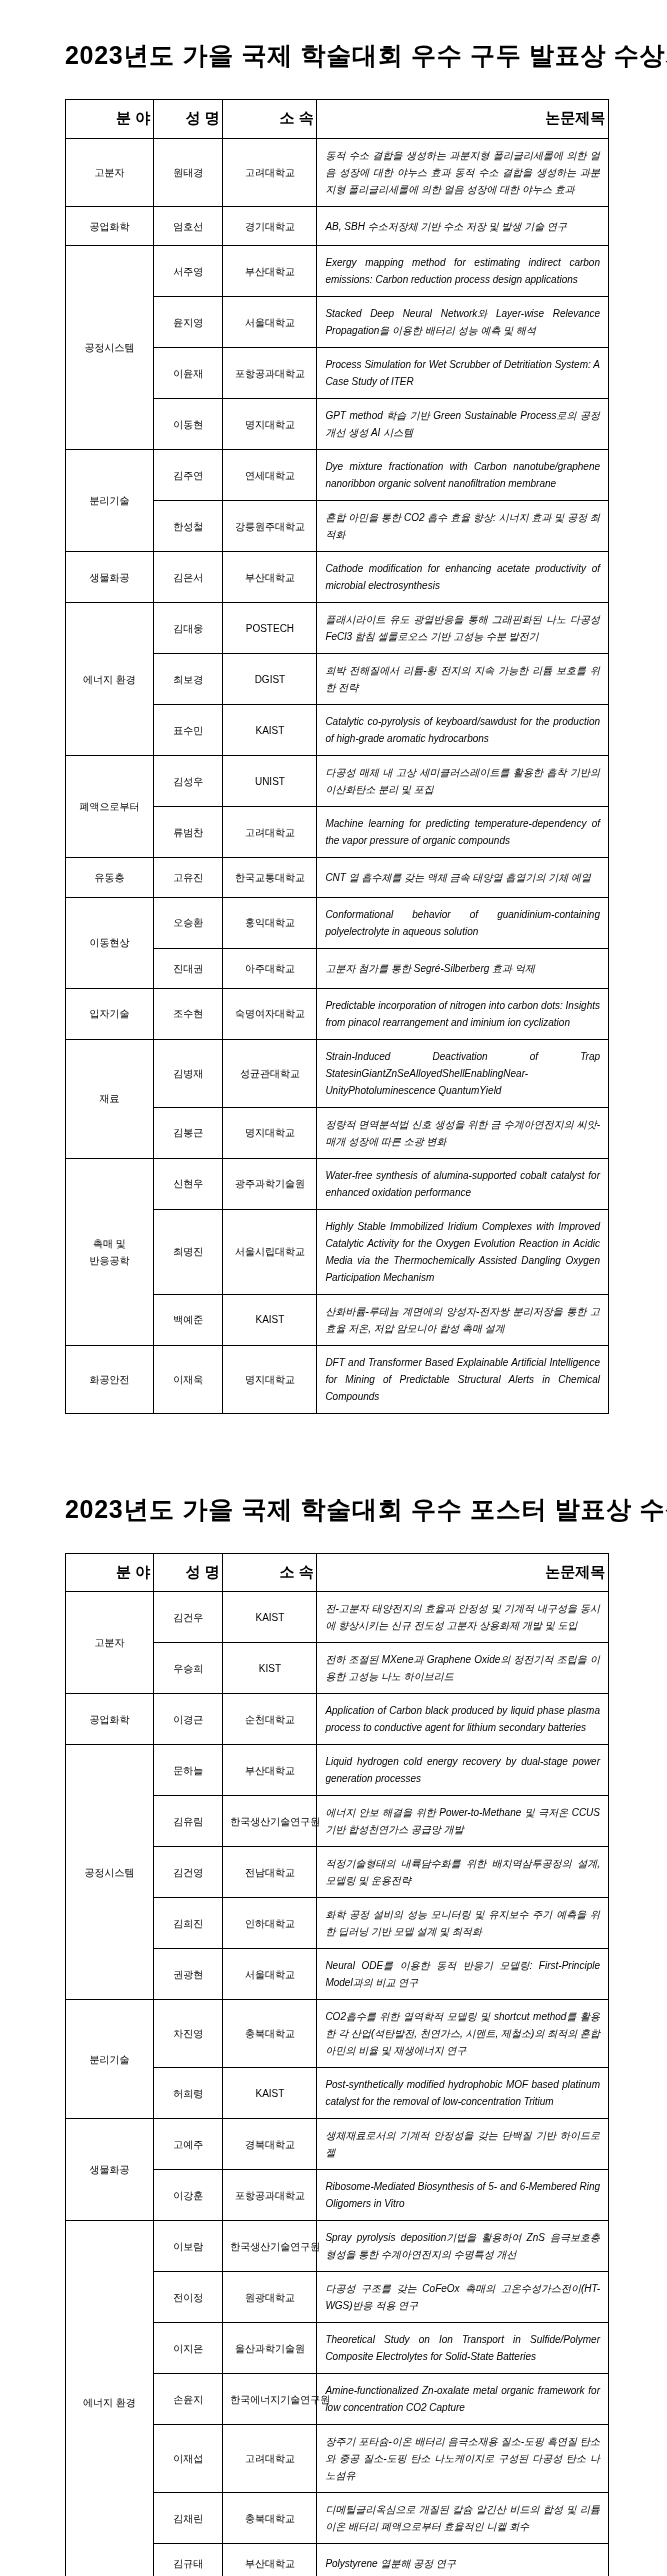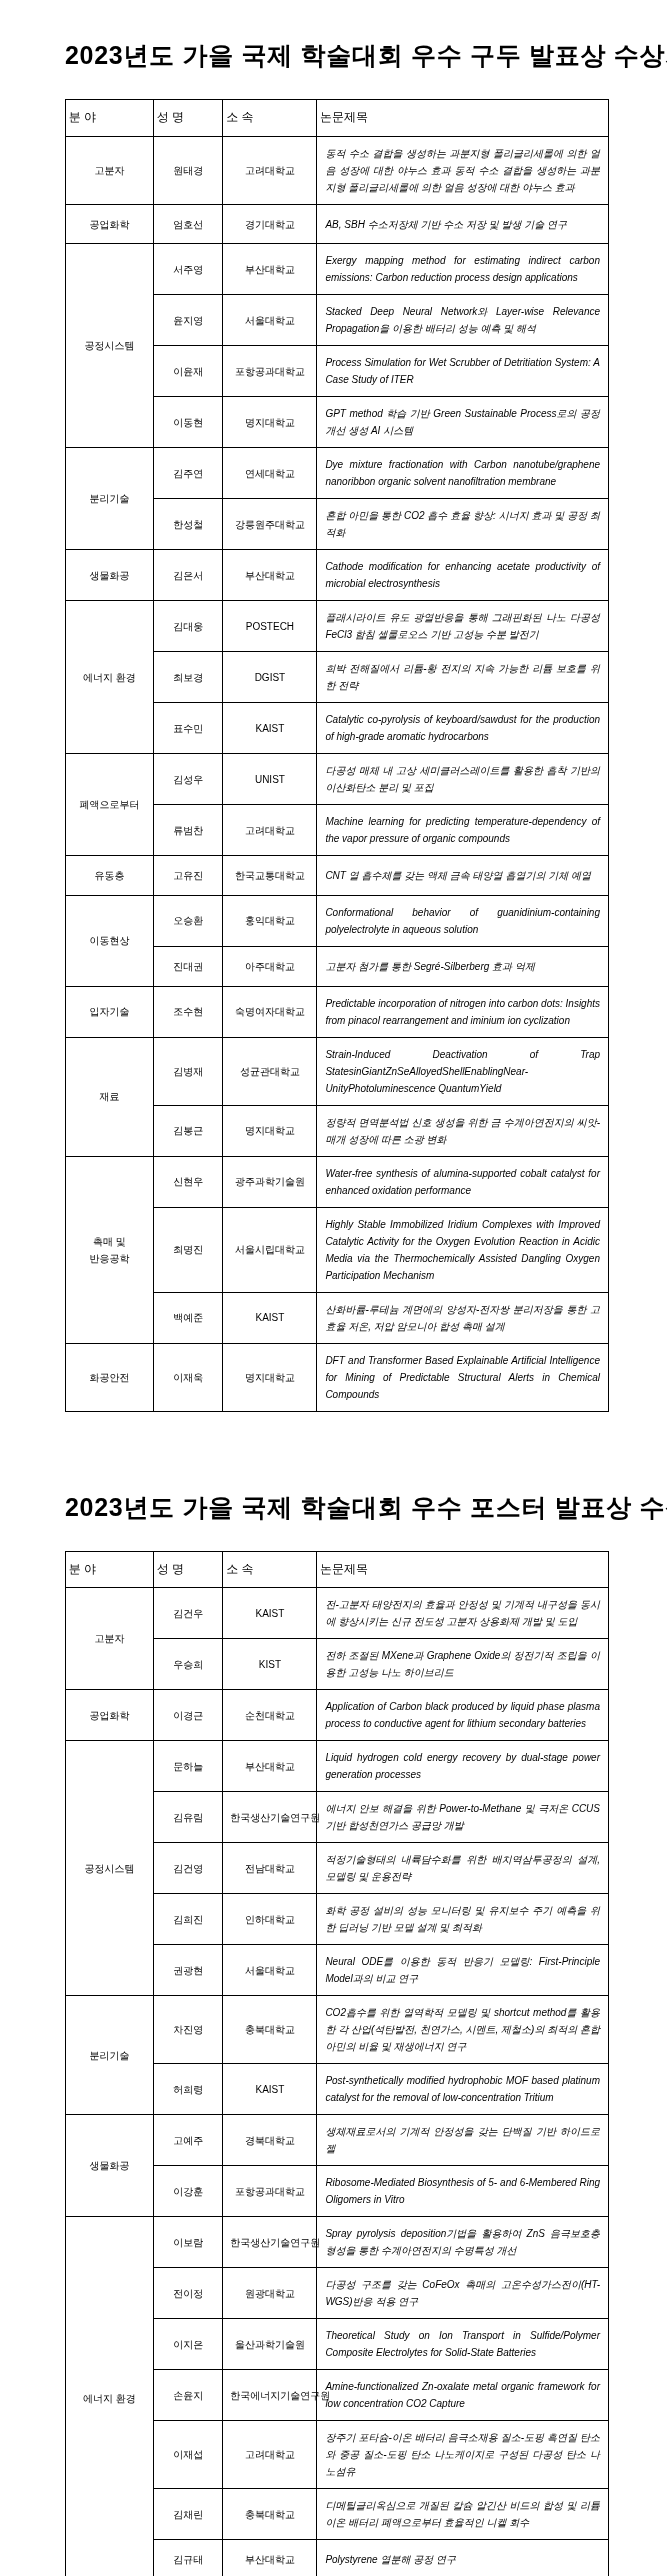--- a/index.html
+++ b/index.html
@@ -29,23 +29,23 @@
     width: 100%;
     border-collapse: collapse;
     border: 1.7px solid #000;
     table-layout: fixed;
   }
   .award-table th, .award-table td {
     border: 1px solid #000;
     vertical-align: middle;
   }
   .award-table th {
-    font-size: 12px;
-    font-weight: 400;
-    text-align: left;
+    font-size: 15px;
+    font-weight: 700;
+    text-align: right;
     padding: 9.4px 2.7px;
     border-bottom: 1.3px solid #000;
   }
   .award-table td {
     font-size: 10px;
     padding: 10.8px 6.7px;
     line-height: 17px;
   }
   .award-table td.field-cell,
   .award-table td.name-cell,

